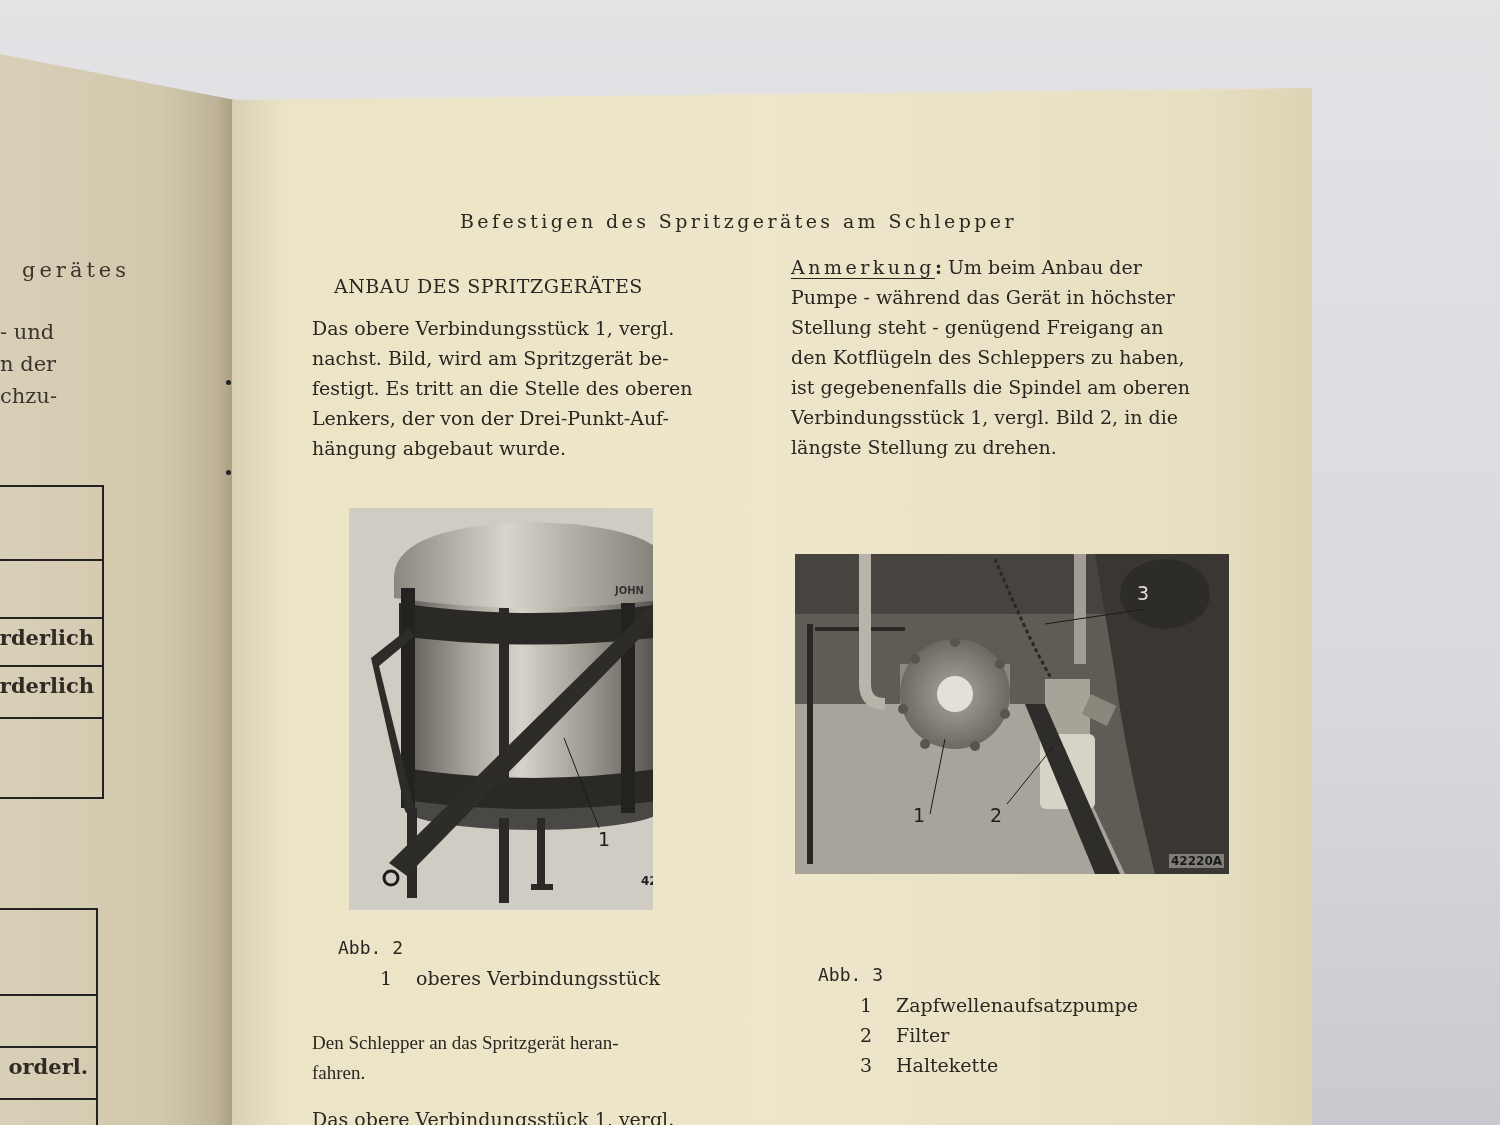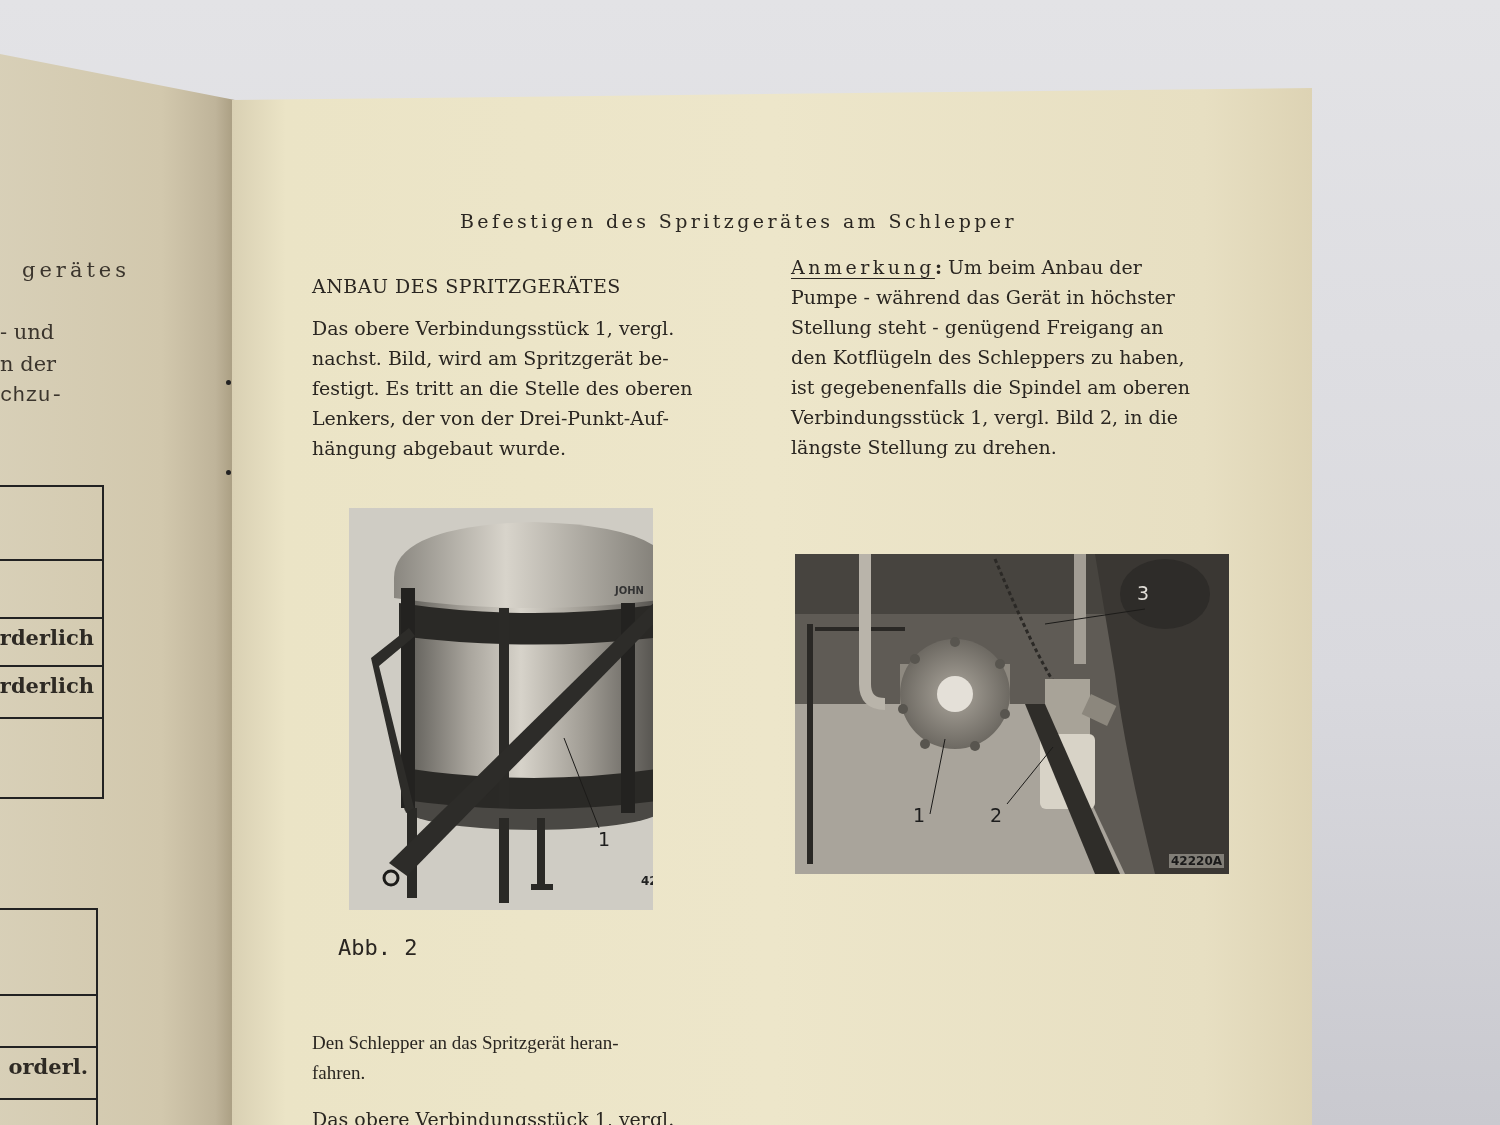--- a/index.html
+++ b/index.html
@@ -30,51 +30,51 @@
     clip-path: polygon(0 12px, 100% 0, 100% 100%, 0 100%);
     box-shadow: 2px 0 4px rgba(0,0,0,0.15);
   }
   .running-head {
     position: absolute; left: 228px; top: 122px; font-size: 19px;
     letter-spacing: 3.4px; color: #2b2722; white-space: nowrap;
   }
   .col { position: absolute; font-size: 19px; line-height: 30px; color: #2a2621; }
   .col-left { left: 80px; top: 183px; width: 440px; }
   .col-right { left: 553px; top: 164px; width: 440px; margin-left: 6px; }
-  .section-heading { font-size: 19px; letter-spacing: 0.5px; margin-bottom: 12px; }
+  .section-heading { font-size: 19px; letter-spacing: 0.5px; margin-bottom: 12px; margin-left: 22px; }
   .para { margin: 0; white-space: pre-line; }
   .note-label { letter-spacing: 3.5px; text-decoration: underline; text-underline-offset: 4px; }
   .note-colon { font-weight: bold; }
 
   .figure { position: absolute; overflow: hidden; }
   .fig-tank { left: 117px; top: 420px; width: 304px; height: 402px; background: #cfccc4; }
   .fig-pump { left: 563px; top: 466px; width: 434px; height: 320px; background: #6a6660; }
   .fig-number { position: absolute; font-family: "DejaVu Sans", sans-serif; font-size: 12px; color: #222; font-weight: bold; }
   .callout { position: absolute; font-family: "DejaVu Sans", sans-serif; font-size: 19px; color: #1d1d1d; }
   .callout.light { color: #e0ddd6; }
 
   .caption { position: absolute; font-size: 19px; line-height: 30px; color: #2a2621; }
-  .caption .abb { font-family: "DejaVu Sans Mono", "Liberation Mono", monospace; font-size: 22px; }
+  .caption .abb { font-family: "DejaVu Sans Mono", "Liberation Mono", monospace; font-size: 18px; }
   .caption .item { padding-left: 42px; white-space: nowrap; }
   .caption .item .num { display: inline-block; width: 36px; }
   .cap-2 { left: 106px; top: 845px; }
   .cap-3 { left: 586px; top: 872px; }
   .body-after { position: absolute; font-size: 19px; line-height: 30px; color: #2a2621; white-space: pre-line; }
   .after-left { left: 80px; top: 940px; width: 440px; font-family: Liberation Serif, serif; }
   .after-right { left: 562px; top: 1008px; width: 440px; }
   .after-left-2 { left: 80px; top: 1016px; }
 </style>
 </head>
 <body>
 
 <div class="left-page">
   <div class="frag title-frag" style="left:10px; top:258px;padding-left:22px;">gerätes</div>
   <div class="frag" style="left:10px; top:320px;">- und</div>
   <div class="frag" style="left:10px; top:352px;">n der</div>
-  <div class="frag" style="left:10px; top:384px;font-family:Liberation Mono, monospace;">chzu-</div>
+  <div class="frag" style="left:10px; top:384px;">chzu-</div>
 
   <div class="left-table" style="left:0; top:485px; width:112px;">
     <div class="row" style="height:72px;">
         <span></span>
       </div>
     <div class="row" style="height:56px;">
         <span></span>
       </div>
     <div class="row" style="height:46px;">
         <span>rderlich</span>
@@ -227,19 +227,34 @@
       <line x1="350" y1="55" x2="250" y2="70" stroke="#1c1b19" stroke-width="1"></line>
     </svg>
     <div class="callout" style="left:118px; top:250px;">1</div>
     <div class="callout" style="left:195px; top:250px;">2</div>
     <div class="callout light" style="left:342px; top:28px;">3</div>
     <div class="fig-number" style="left:374px; top:300px; color:#1a1a1a; background:rgba(160,156,148,0.7); padding:0 2px;">42220A</div>
   </div>
 
   <div class="caption cap-2">
     <div class="abb">Abb. 2</div>
-  </div>
-
+    <div class="item">
+      <span class="num">1</span><span>oberes Verbindungsstück</span>
+    </div>
+  </div>
+
+  <div class="caption cap-3">
+    <div class="abb">Abb. 3</div>
+    <div class="item">
+      <span class="num">1</span><span>Zapfwellenaufsatzpumpe</span>
+    </div>
+    <div class="item">
+      <span class="num">2</span><span>Filter</span>
+    </div>
+    <div class="item">
+      <span class="num">3</span><span>Haltekette</span>
+    </div>
+  </div>
 
   <div class="body-after after-left">Den Schlepper an das Spritzgerät heran-
 fahren.</div>
   <div class="body-after after-left-2">Das obere Verbindungsstück 1, vergl.</div>
 </div>
 
 </body></html>

